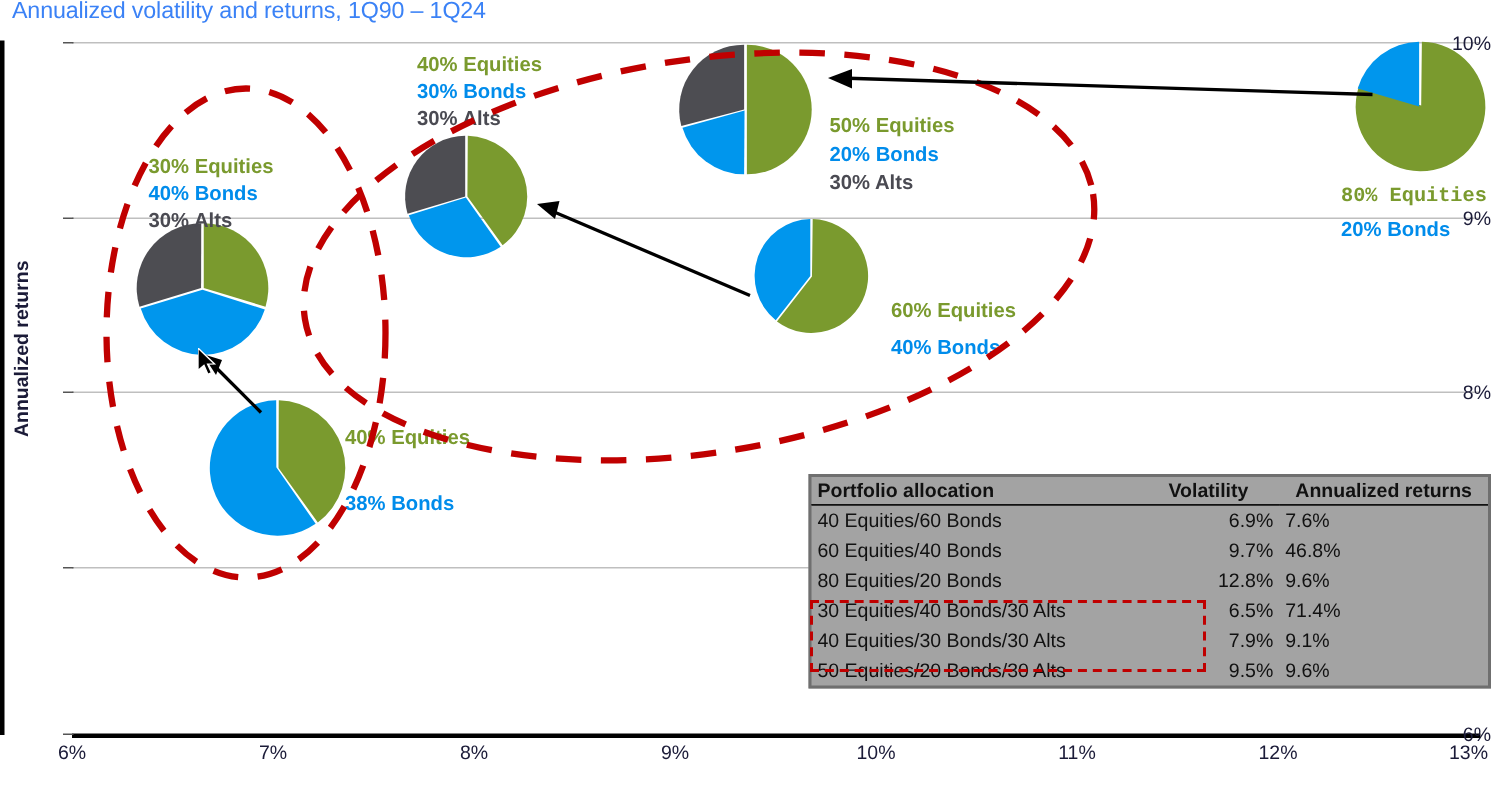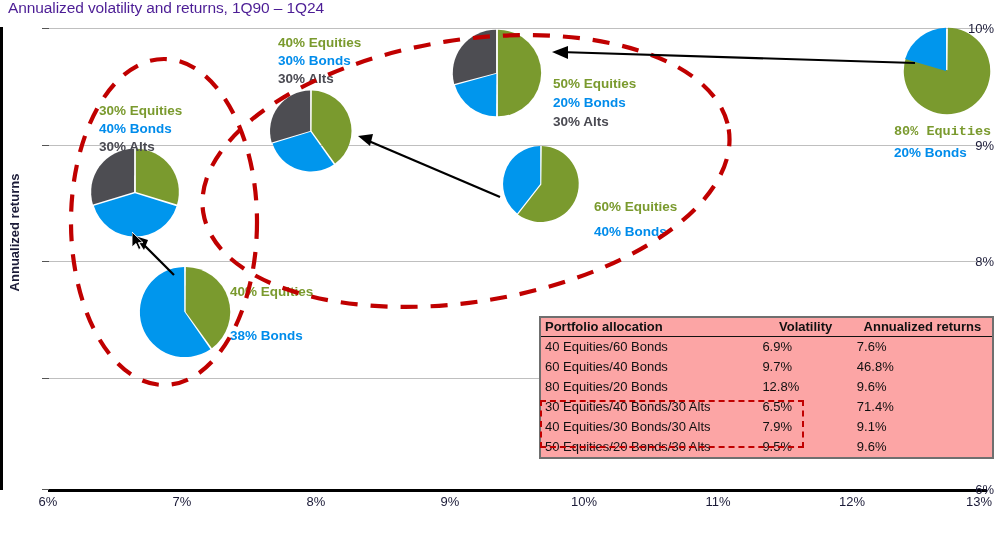--- a/index.html
+++ b/index.html
@@ -8,21 +8,21 @@
     background:#ffffff;
     font-family:"Liberation Sans", sans-serif;
     color:#1a1a2e;
     overflow:hidden;
     position:relative;
   }
   #root{position:absolute;inset:0;}
 
   .title{
     position:absolute; left:8px; top:-1px;
-    font-size:15.5px; color:#4c1d95; letter-spacing:-0.1px;
+    font-size:15.5px; color:#3b82f6; letter-spacing:-0.1px;
     white-space:nowrap;
   }
   .axis-y-line{
     position:absolute; left:0px; top:27px; width:2.5px; height:463px;
     background:#000;
   }
   .axis-x-line{
     position:absolute; left:48px; top:489px; width:939px; height:2.5px;
     background:#000;
   }
@@ -65,27 +65,27 @@
   .eq{color:#7a9a2e;}
   .bd{color:#008ceb;}
   .al{color:#4a4a52;}
 
   
   .overlay{position:absolute; left:0; top:0; width:994px; height:537px; pointer-events:none;}
 
   
   .tbl-wrap{
     position:absolute; left:539px; top:316px;
-    border:2px solid #6f6f6f; background:#fca5a5;
+    border:2px solid #6f6f6f; background:#a3a3a3;
   }
   table{border-collapse:collapse; font-size:13px; color:#111;}
   th,td{padding:1px 4px; text-align:left; white-space:nowrap;}
   thead th{font-weight:bold; border-bottom:1.5px solid #111; padding-bottom:2px;}
   .c-alloc{width:222px;}
-  .c-vol{width:96px; text-align:left;}
+  .c-vol{width:96px; text-align:right;}
   .c-ret{width:135px; text-align:left;}
   thead .c-vol{text-align:center;}
   thead .c-ret{text-align:center;}
   tbody tr{height:20px;}
   .tbl-highlight{
     position:absolute; left:540px; top:400px; width:260px; height:44px;
     border:2.2px dashed #c00000; pointer-events:none;
   }
 
   

